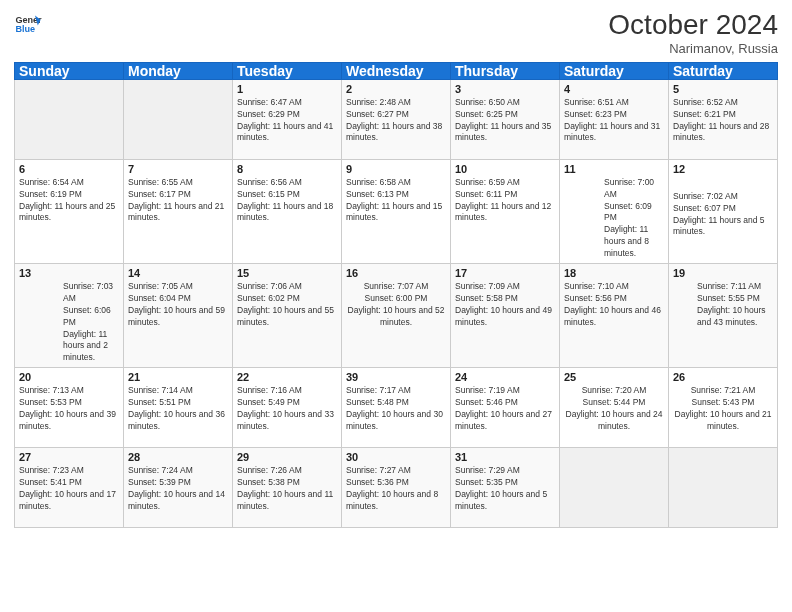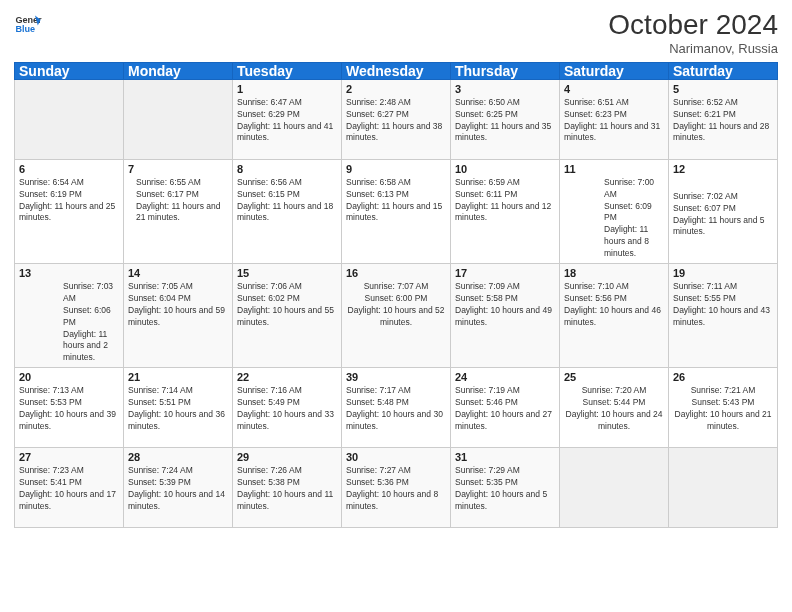--- a/index.html
+++ b/index.html
@@ -155,21 +155,21 @@
         </tr>
         <tr>
           <td>
             <span class="day-num">6</span>
             <div class="day-info" style="white-space: pre-line;">Sunrise: 6:54 AM
 Sunset: 6:19 PM
 Daylight: 11 hours and 25 minutes.</div>
           </td>
           <td>
             <span class="day-num">7</span>
-            <div class="day-info" style="white-space: pre-line; margin-left: 8px;">Sunrise: 6:55 AM
+            <div class="day-info" style="white-space: pre-line;">Sunrise: 6:55 AM
 Sunset: 6:17 PM
 Daylight: 11 hours and 21 minutes.</div>
           </td>
           <td>
             <span class="day-num">8</span>
             <div class="day-info" style="white-space: pre-line;">Sunrise: 6:56 AM
 Sunset: 6:15 PM
 Daylight: 11 hours and 18 minutes.</div>
           </td>
           <td>
@@ -229,21 +229,21 @@
 Daylight: 10 hours and 49 minutes.</div>
           </td>
           <td>
             <span class="day-num">18</span>
             <div class="day-info" style="white-space: pre-line;">Sunrise: 7:10 AM
 Sunset: 5:56 PM
 Daylight: 10 hours and 46 minutes.</div>
           </td>
           <td>
             <span class="day-num">19</span>
-            <div class="day-info" style="white-space: pre-line;">Sunrise: 7:11 AM
+            <div class="day-info" style="white-space: pre-line; margin-left: 24px;">Sunrise: 7:11 AM
 Sunset: 5:55 PM
 Daylight: 10 hours and 43 minutes.</div>
           </td>
         </tr>
         <tr>
           <td>
             <span class="day-num">20</span>
             <div class="day-info" style="white-space: pre-line;">Sunrise: 7:13 AM
 Sunset: 5:53 PM
 Daylight: 10 hours and 39 minutes.</div>

